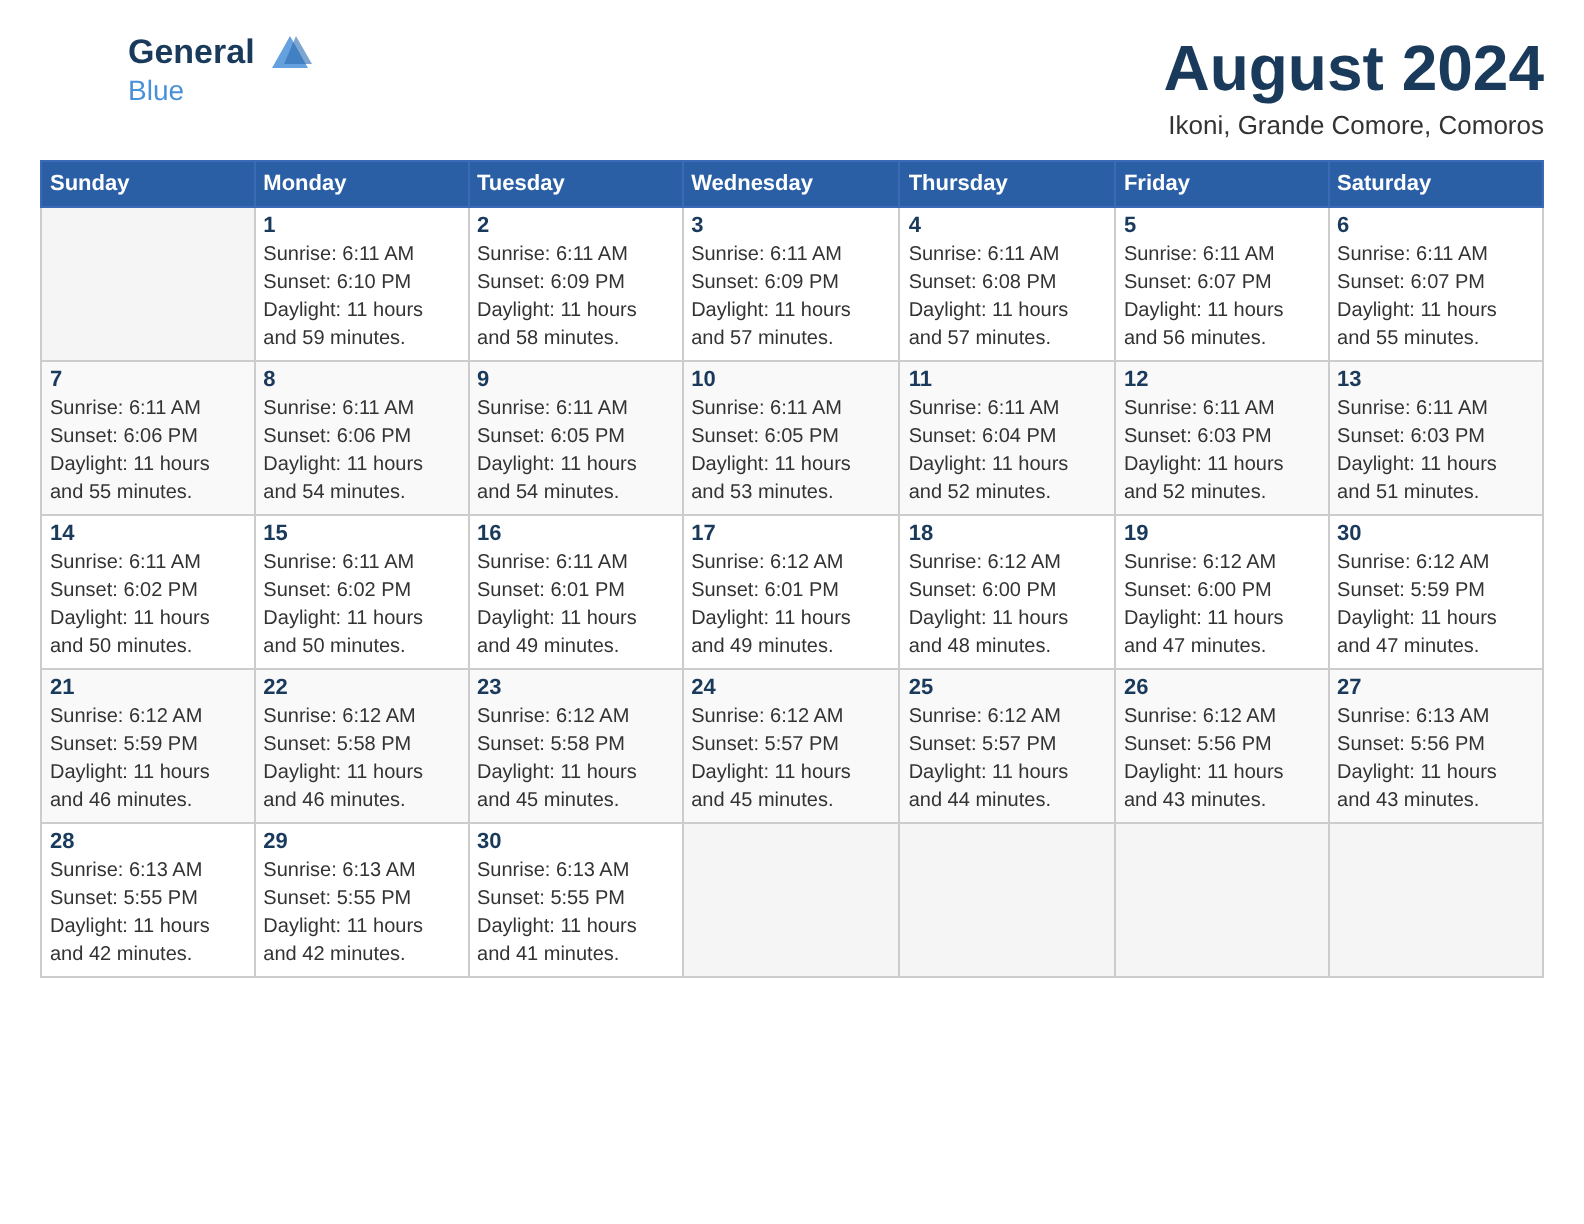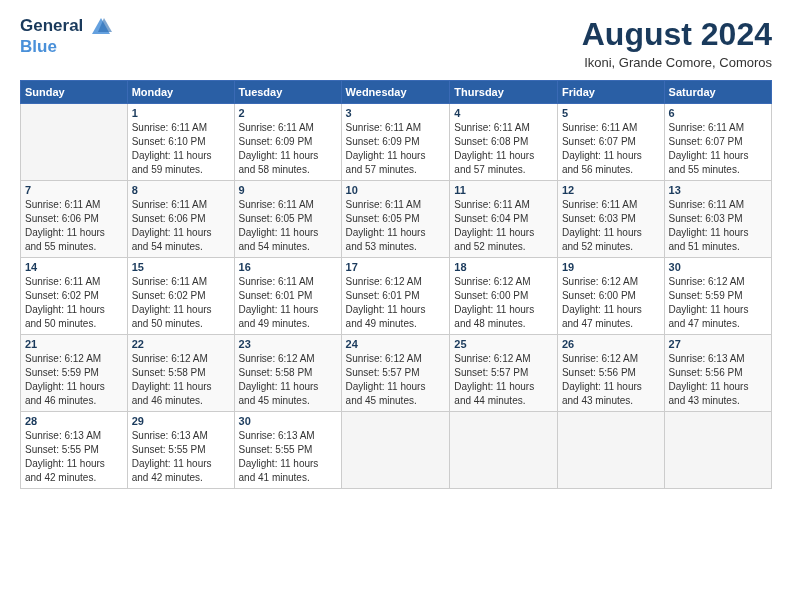--- a/index.html
+++ b/index.html
@@ -18,20 +18,21 @@
     }
     .header {
       display: flex;
       justify-content: space-between;
       align-items: flex-start;
       margin-bottom: 10px;
     }
     .logo {
       display: flex;
       align-items: flex-start;
+      margin-left: 44px;
     }
     .title-block {
       text-align: right;
     }
     .month-title {
       font-size: 32px;
       font-weight: bold;
       color: #1a3a5c;
     }
     .location {
@@ -88,21 +89,21 @@
       <div>
         <div style="display:flex;align-items:center;">
           <div style="font-size:17px;font-weight:bold;color:#1a3a5c;line-height:1.1;">
             <span style="color:#1a3a5c;">General</span>
             <svg width="22" height="22" viewBox="0 0 22 22" style="display:inline-block;vertical-align:middle;margin-left:2px;">
               <polygon points="11,2 20,18 2,18" fill="#4a90d9" opacity="0.85"></polygon>
               <polygon points="14,2 22,16 8,16" fill="#2a6ab0" opacity="0.6"></polygon>
             </svg>
           </div>
         </div>
-        <div style="font-size:17px;font-weight:bold;color:#4a90d9;line-height:1.1;">Blue</div>
+        <div style="font-size:14px;font-weight:normal;color:#4a90d9;line-height:1.1;">Blue</div>
       </div>
     </div>
     <div class="title-block">
       <div class="month-title">August 2024</div>
       <div class="location">Ikoni, Grande Comore, Comoros</div>
     </div>
   </div>
 
   <table class="calendar">
     <thead>

